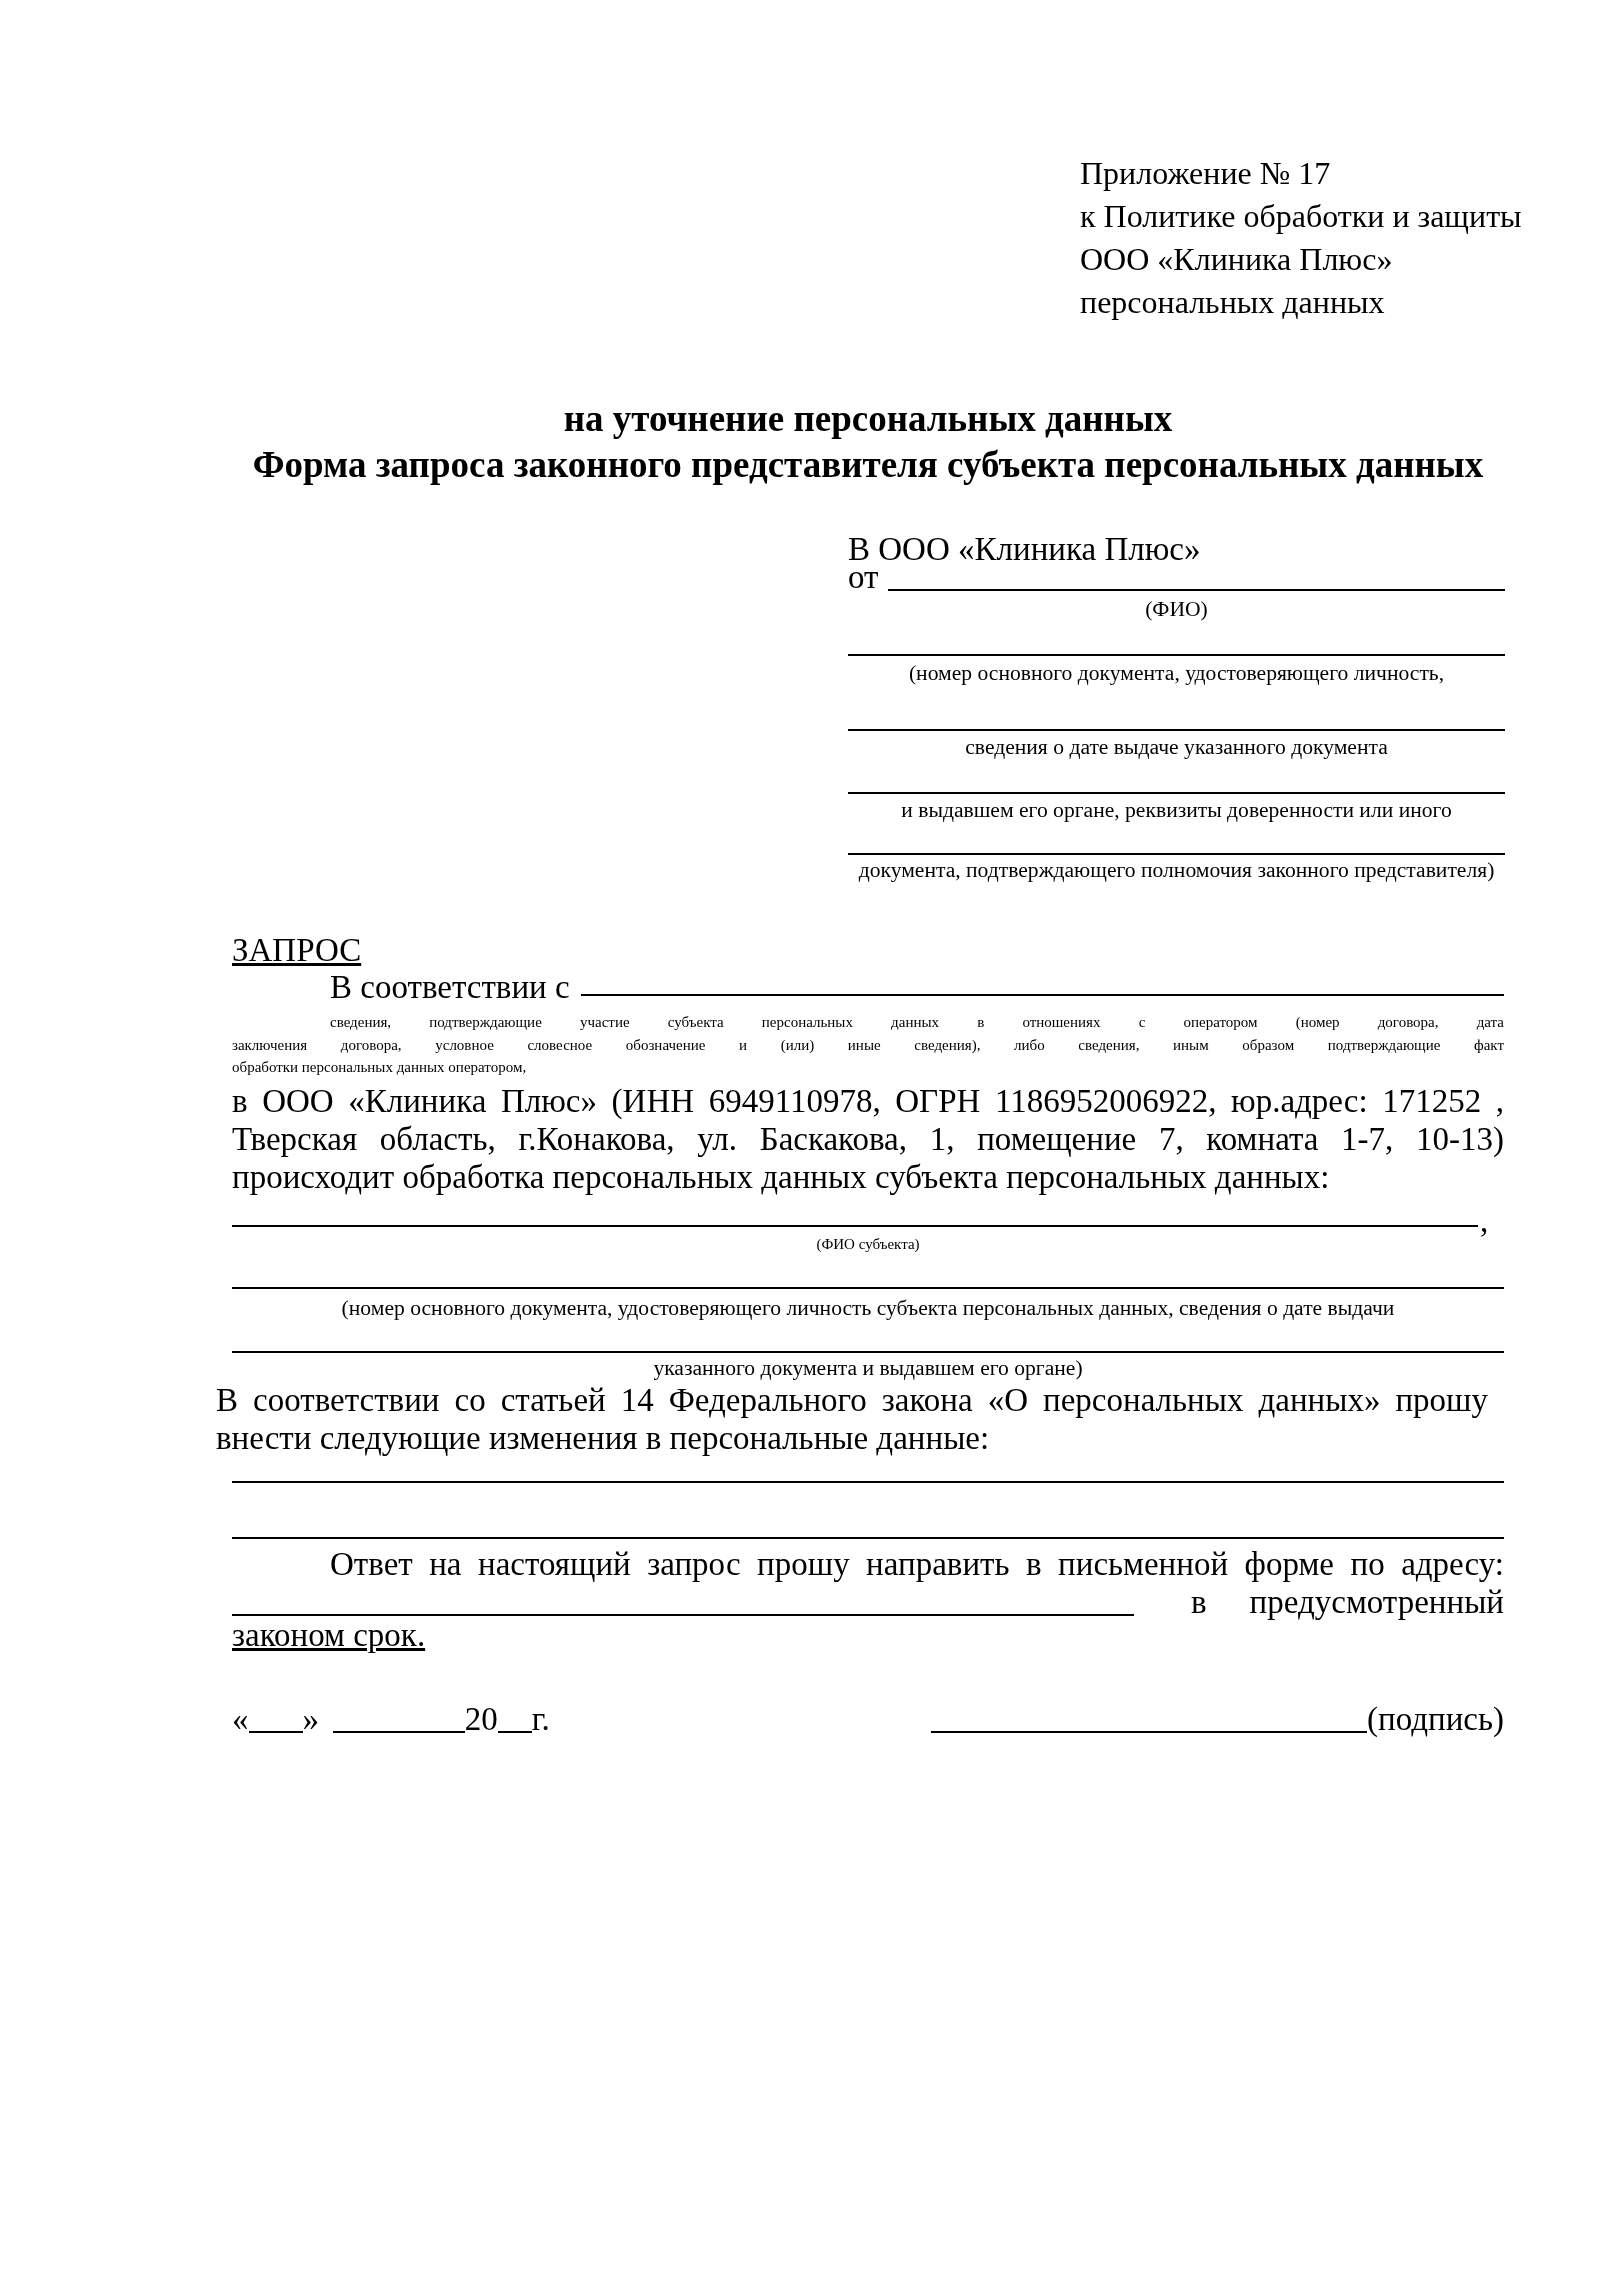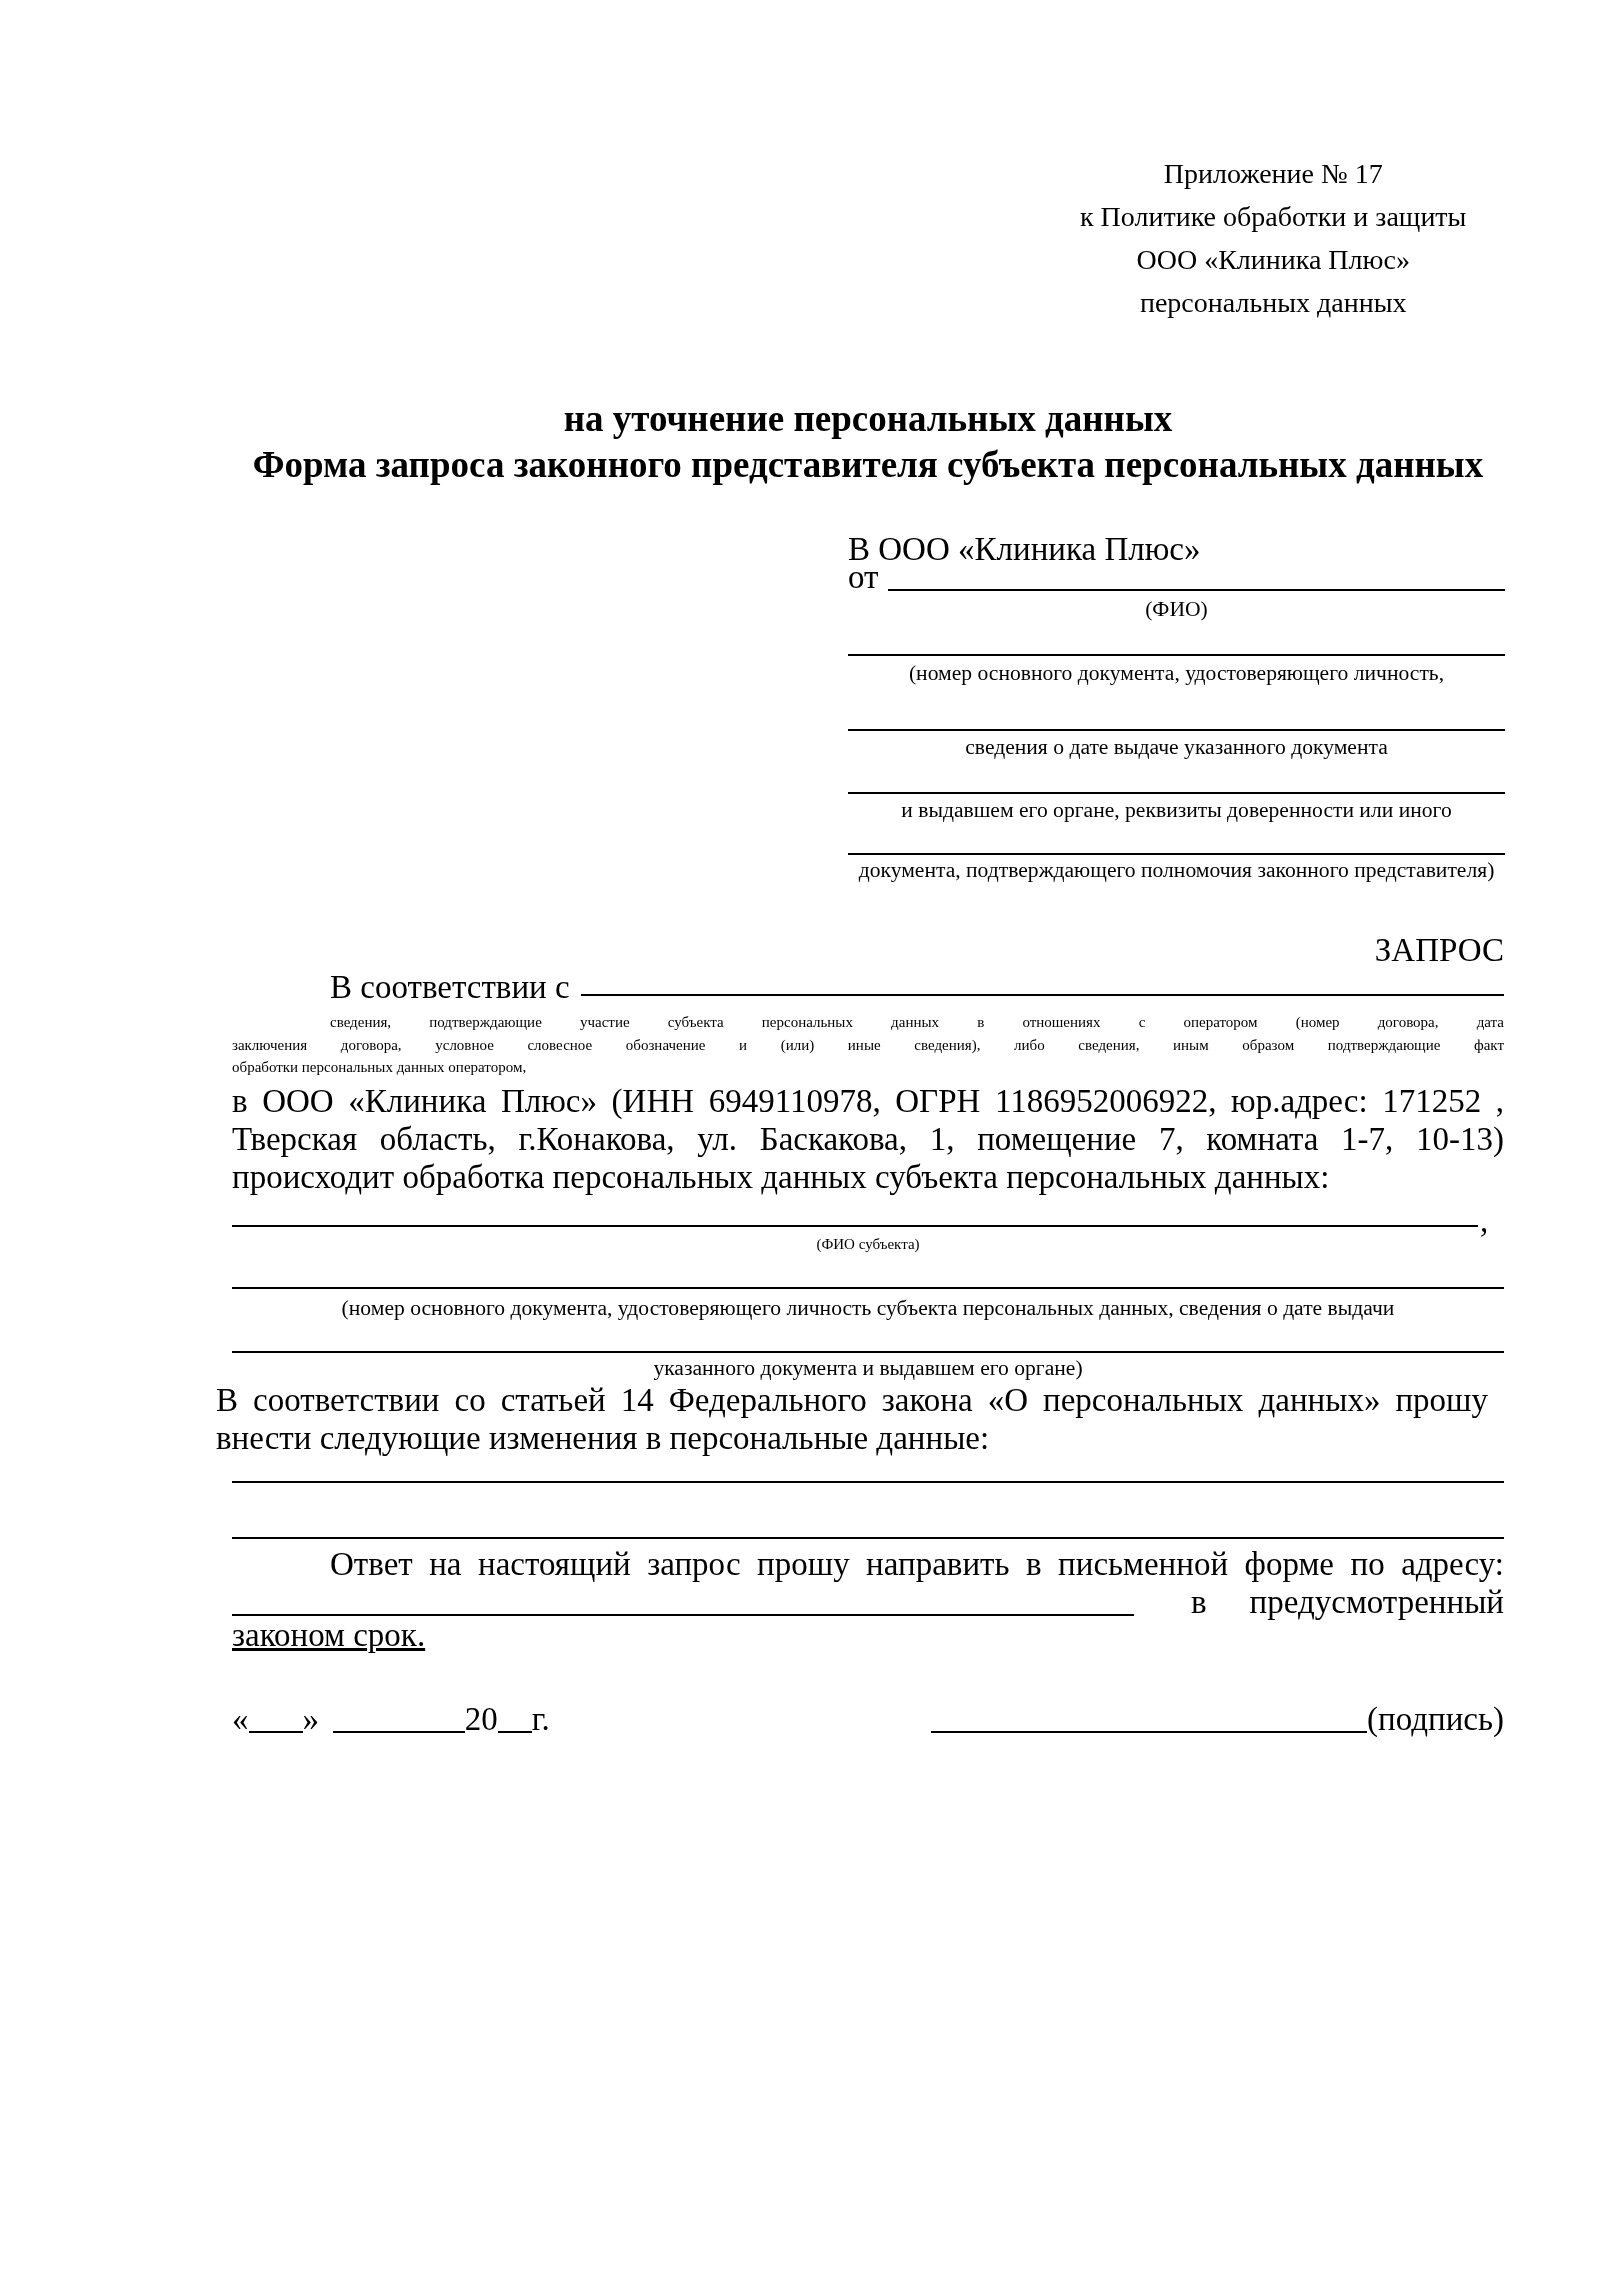--- a/index.html
+++ b/index.html
@@ -8,28 +8,28 @@
     width:1621px; height:2293px;
     background:#ffffff;
     color:#000000;
     font-family:"Liberation Serif","DejaVu Serif",serif;
     overflow:hidden;
   }
   .abs { position:absolute; }
   .body-text { font-size:33px; line-height:38px; }
   .caption { font-size:21.6px; line-height:21.6px; text-align:center; }
   .fine { font-size:15px; line-height:22.5px; }
-  .center { text-align:right; }
+  .center { text-align:left;text-decoration:underline; }
   .just { text-align:justify; text-align-last:justify; }
   .rule { border-top:2px solid #000; height:0; }
   .rule3 { border-top:2.9px solid #000; height:0; }
   .row { display:flex; align-items:stretch; }
   .blank { border-bottom:2px solid #000; flex:1 1 auto; margin-bottom:4.9px; }
   .blank3 { border-bottom:2.9px solid #000; margin-bottom:4.9px; }
-  .header-block { font-size:28px; line-height:43px; white-space:nowrap;text-align:center; }
+  .header-block { font-size:32px; line-height:43px; white-space:nowrap; }
   .title-block { font-size:37px; font-weight:bold; line-height:46px; text-align:center; }
 </style>
 </head>
 <body>
 
 <div class="page">
 
   <div class="abs header-block" style="left:1080px; top:152px;">
     <div>Приложение № 17</div>
     <div>к Политике обработки и защиты</div>

